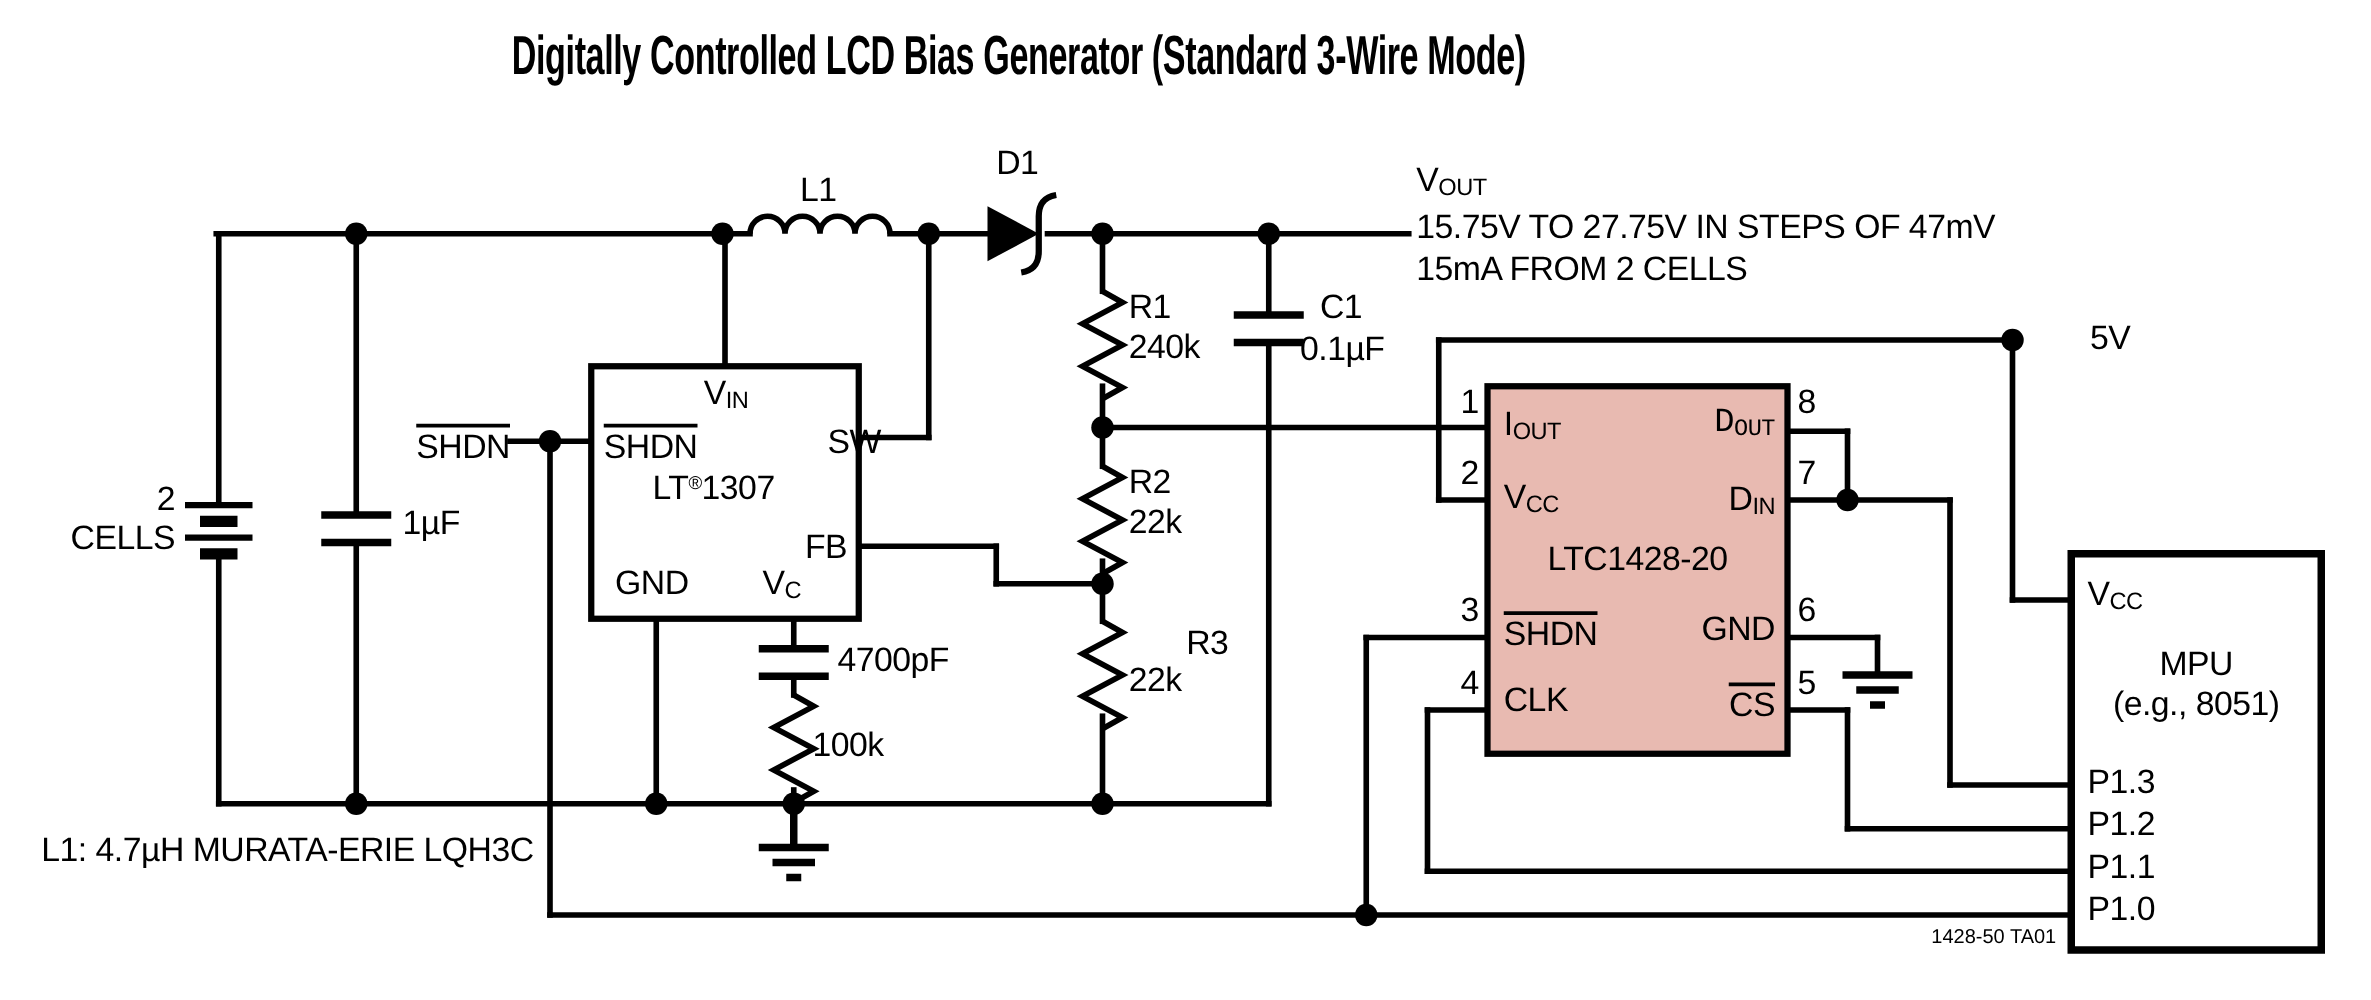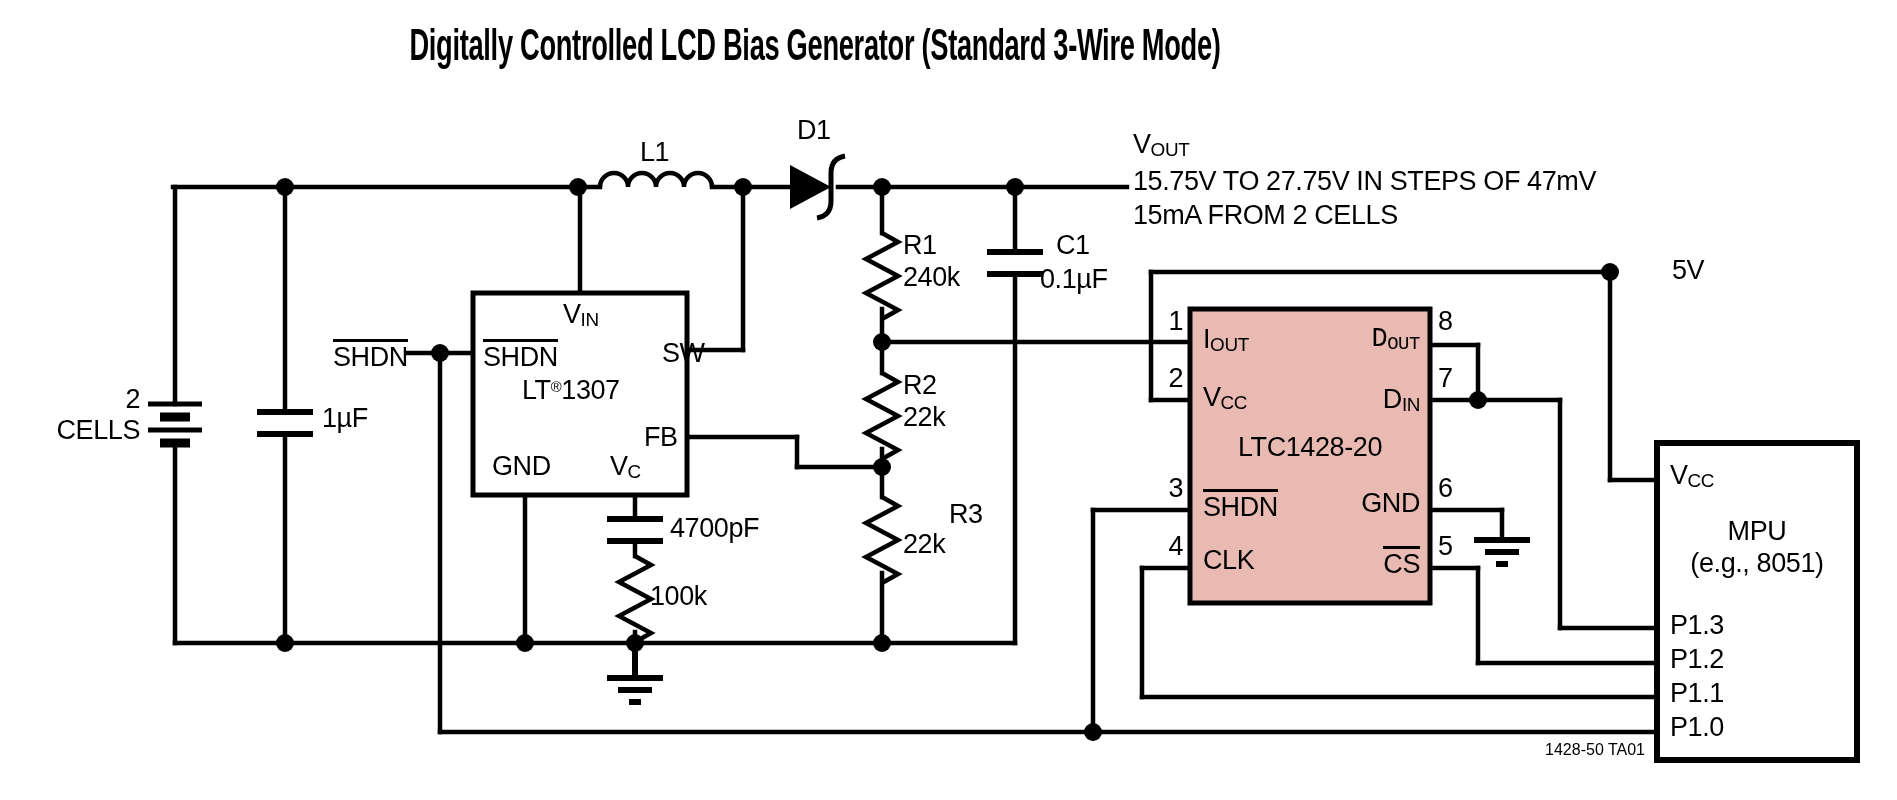--- a/index.html
+++ b/index.html
@@ -242,16 +242,17 @@
   <div class="t" style="left:1672px;top:256px;">5V</div>
 
   <div class="t" style="left:1670px;top:461px;"><span>V</span><span class="sub">CC</span></div>
   <div class="t center" style="left:1657px;top:517px;width:200px;">MPU</div>
   <div class="t center" style="left:1657px;top:549px;width:200px;">(e.g., 8051)</div>
   <div class="t" style="left:1670px;top:611px;">P1.3</div>
   <div class="t" style="left:1670px;top:645px;">P1.2</div>
   <div class="t" style="left:1670px;top:679px;">P1.1</div>
   <div class="t" style="left:1670px;top:713px;">P1.0</div>
 
+  <div class="t" style="left:33px;top:666px;">L1: 4.7µH MURATA-ERIE LQH3C</div>
 
   <div class="t right footer" style="left:1445px;top:742px;width:200px;">1428-50 TA01</div>
 
 </div>
 
 </body></html>

